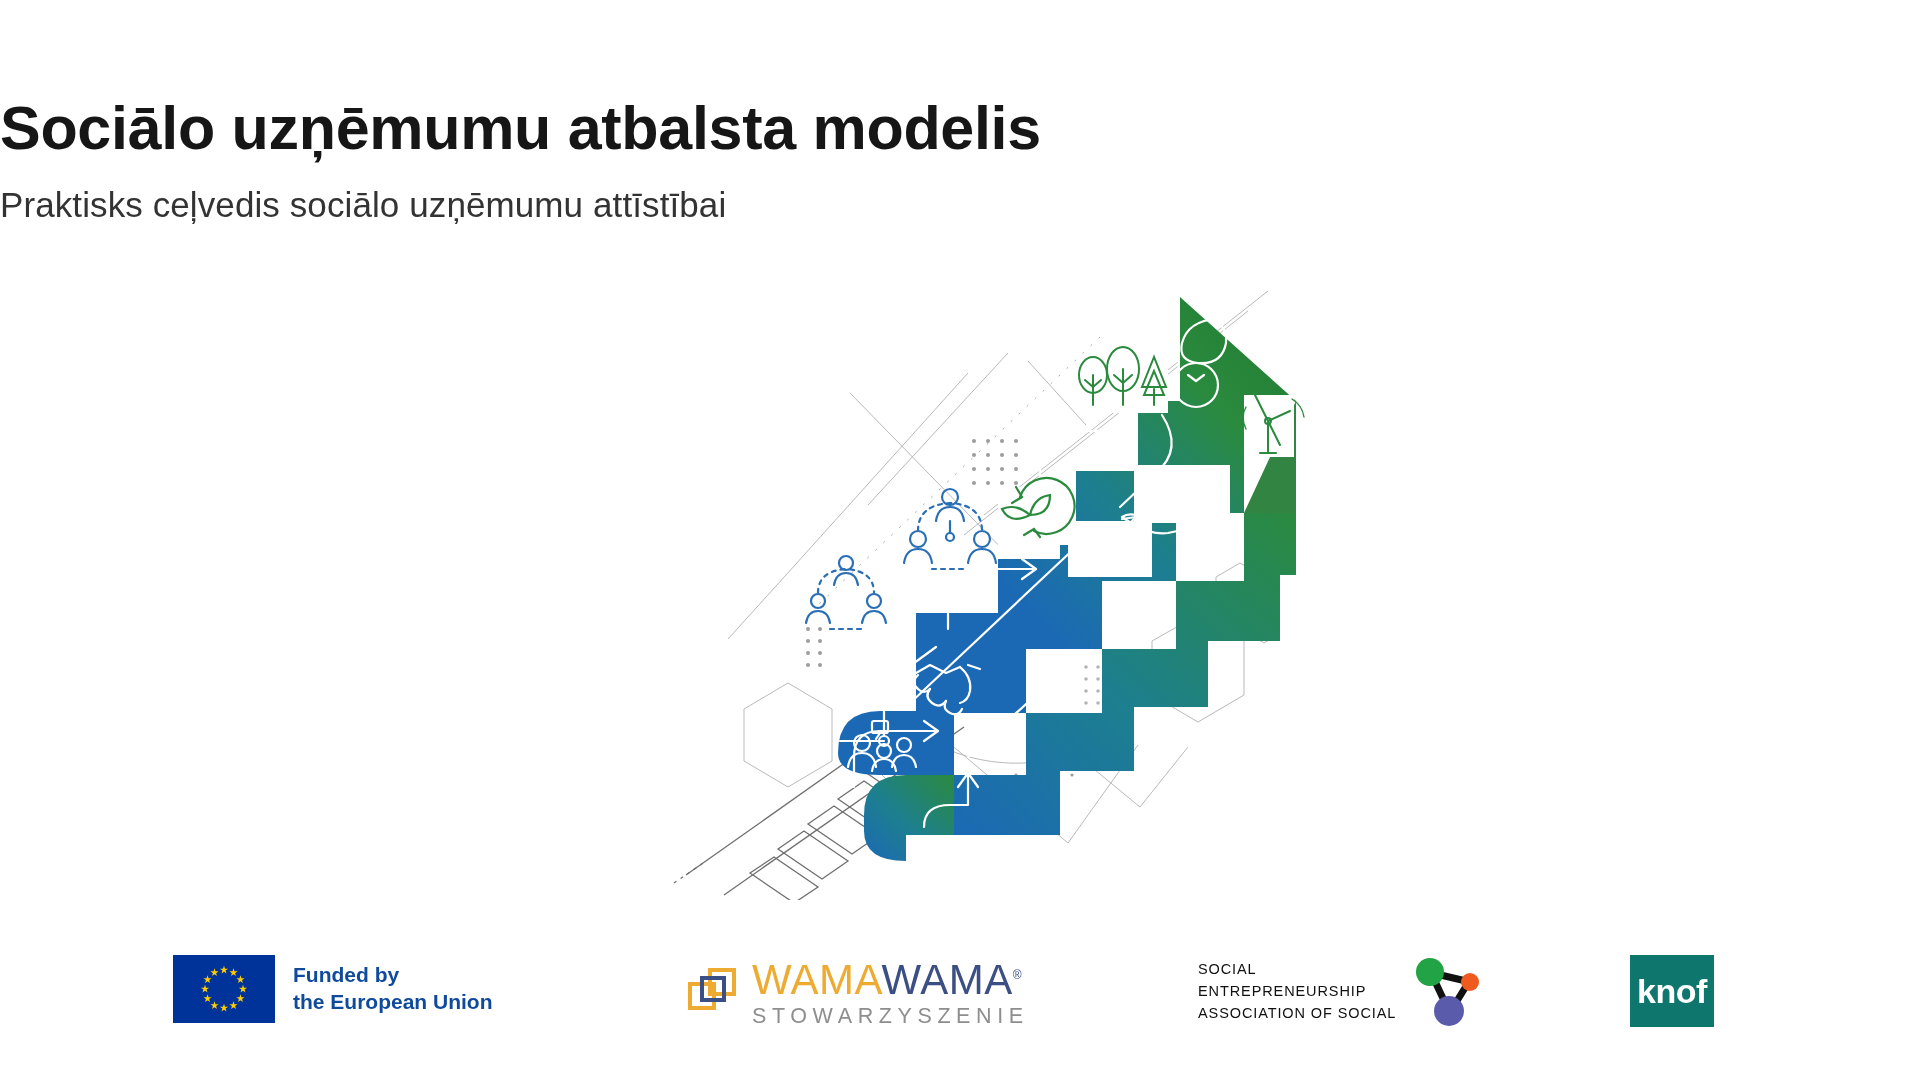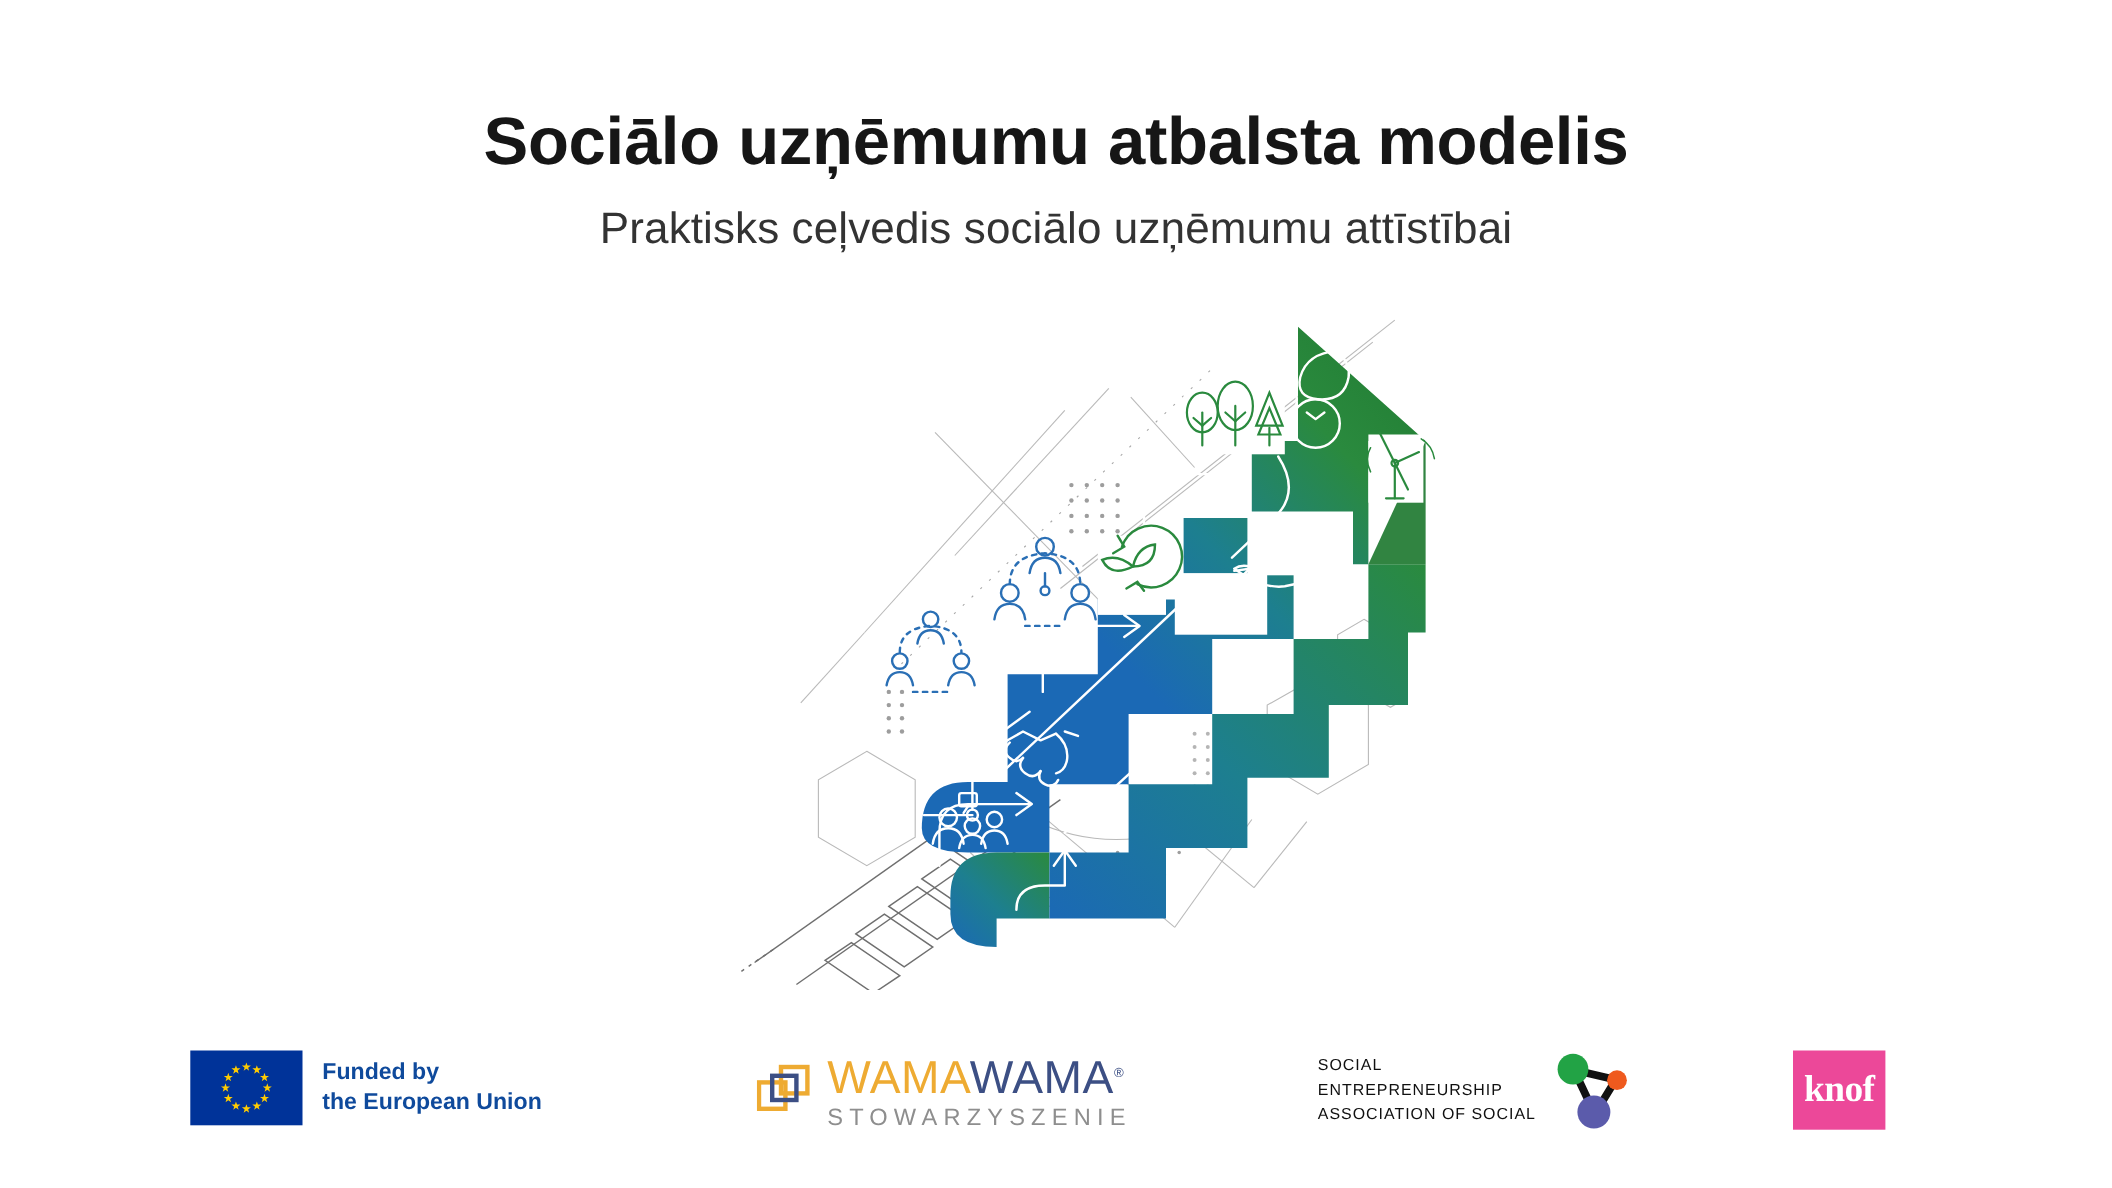--- a/index.html
+++ b/index.html
@@ -20,32 +20,31 @@
     inset: 0;
     background: #ffffff;
   }
 
   
   .title-block {
     position: absolute;
     top: 96px;
     left: 0;
     width: 1920px;
-    text-align: center;
   }
   .main-title {
     font-size: 61px;
     font-weight: 700;
     color: #161616;
     letter-spacing: -0.3px;
     line-height: 1.08;
     margin: 0;
   }
   .sub-title {
-    font-size: 40px;
+    font-size: 35px;
     font-weight: 400;
     color: #333333;
     line-height: 1.2;
     margin: 22px 0 0 0;
     letter-spacing: 0.1px;
   }
 
   
   .illustration {
     position: absolute;
@@ -122,25 +121,24 @@
     letter-spacing: 0.9px;
     white-space: nowrap;
   }
   .seal-mark { width: 78px; height: 78px; margin-left: 10px; flex: 0 0 auto; }
 
   
   .logo-knof { left: 1630px; top: 10px; }
   .knof-box {
     width: 84px;
     height: 72px;
-    background: #ec4899;
+    background: #0f766e;
     display: flex;
     align-items: center;
     justify-content: center;
-    font-family: Liberation Serif, serif;
   }
   .knof-word {
     color: #ffffff;
     font-size: 34px;
     font-weight: 700;
     letter-spacing: -0.5px;
     line-height: 1;
   }
 </style>
 </head>

